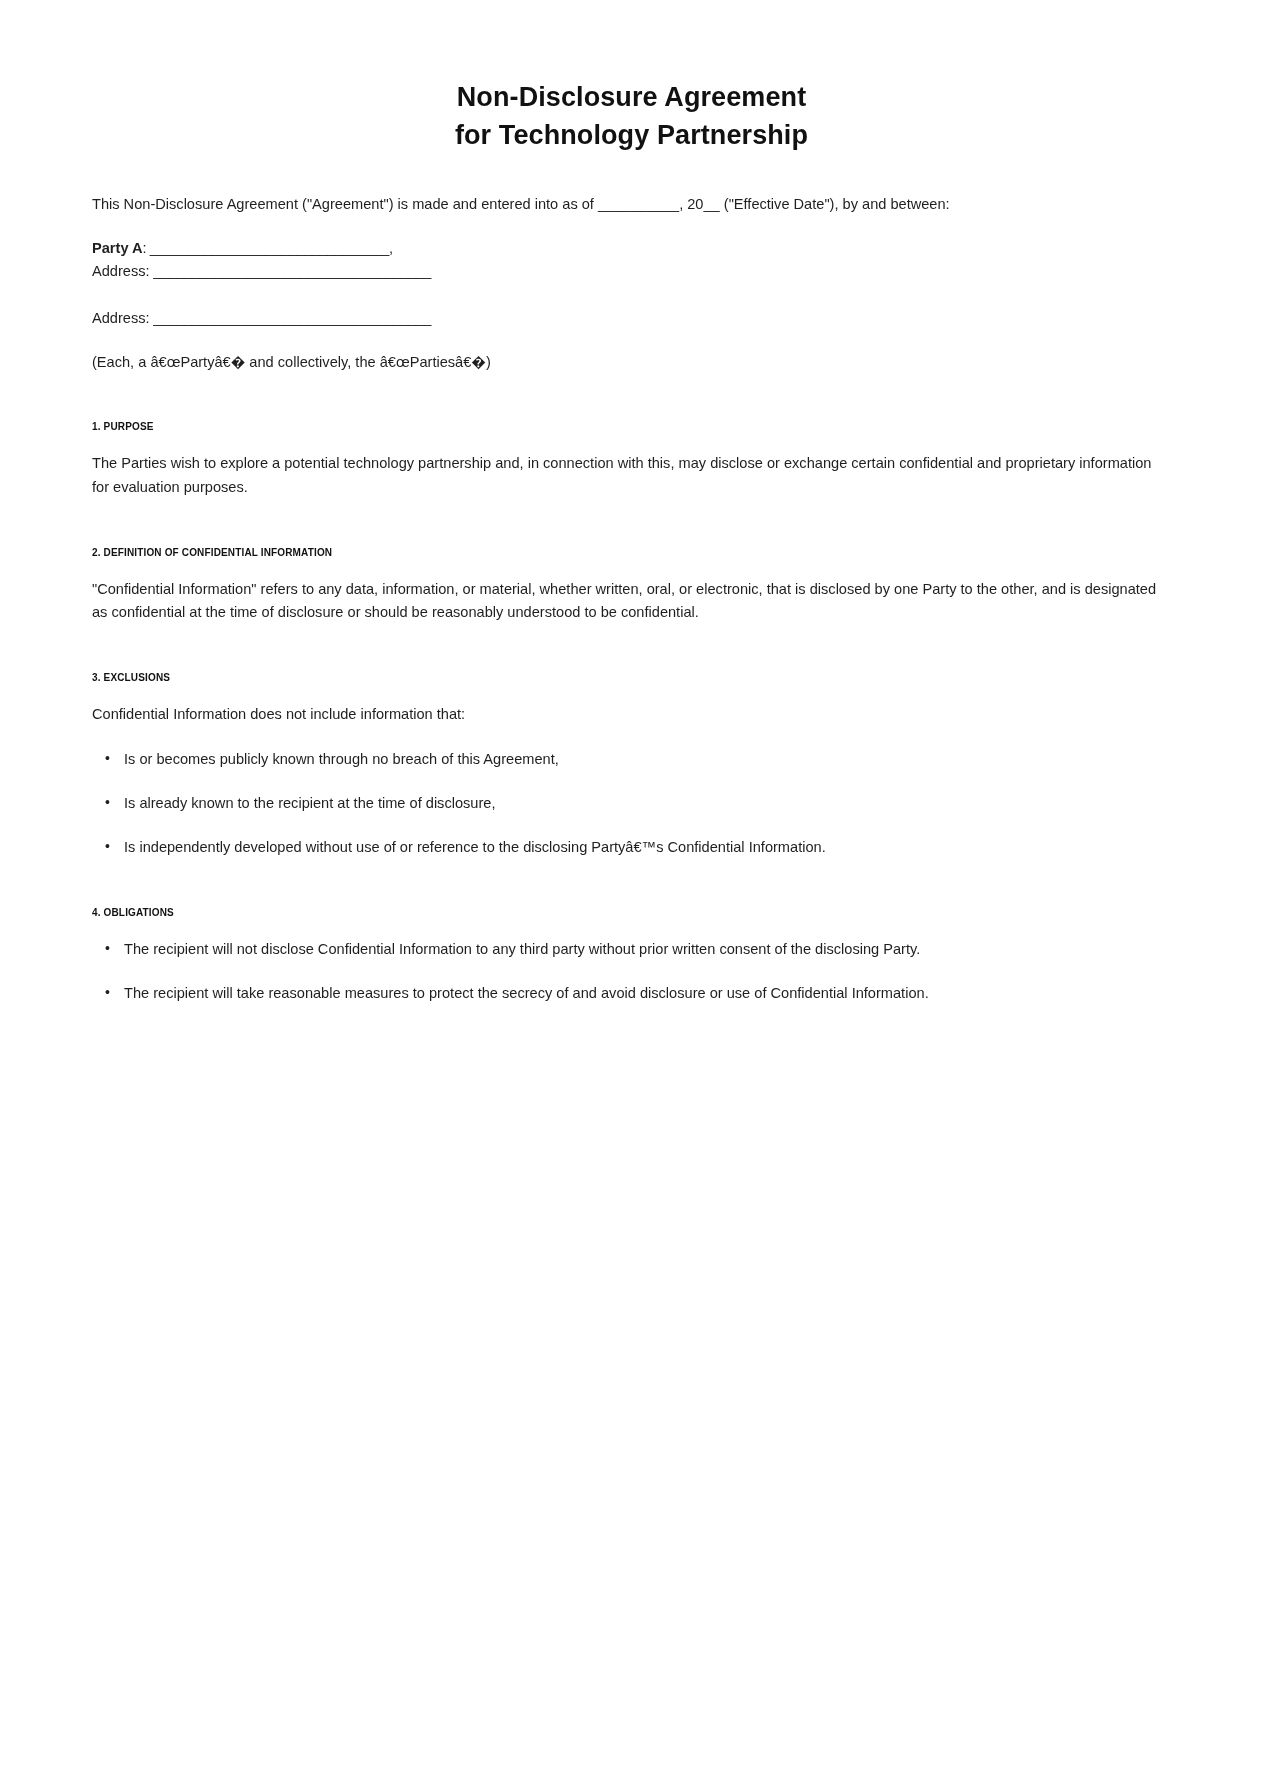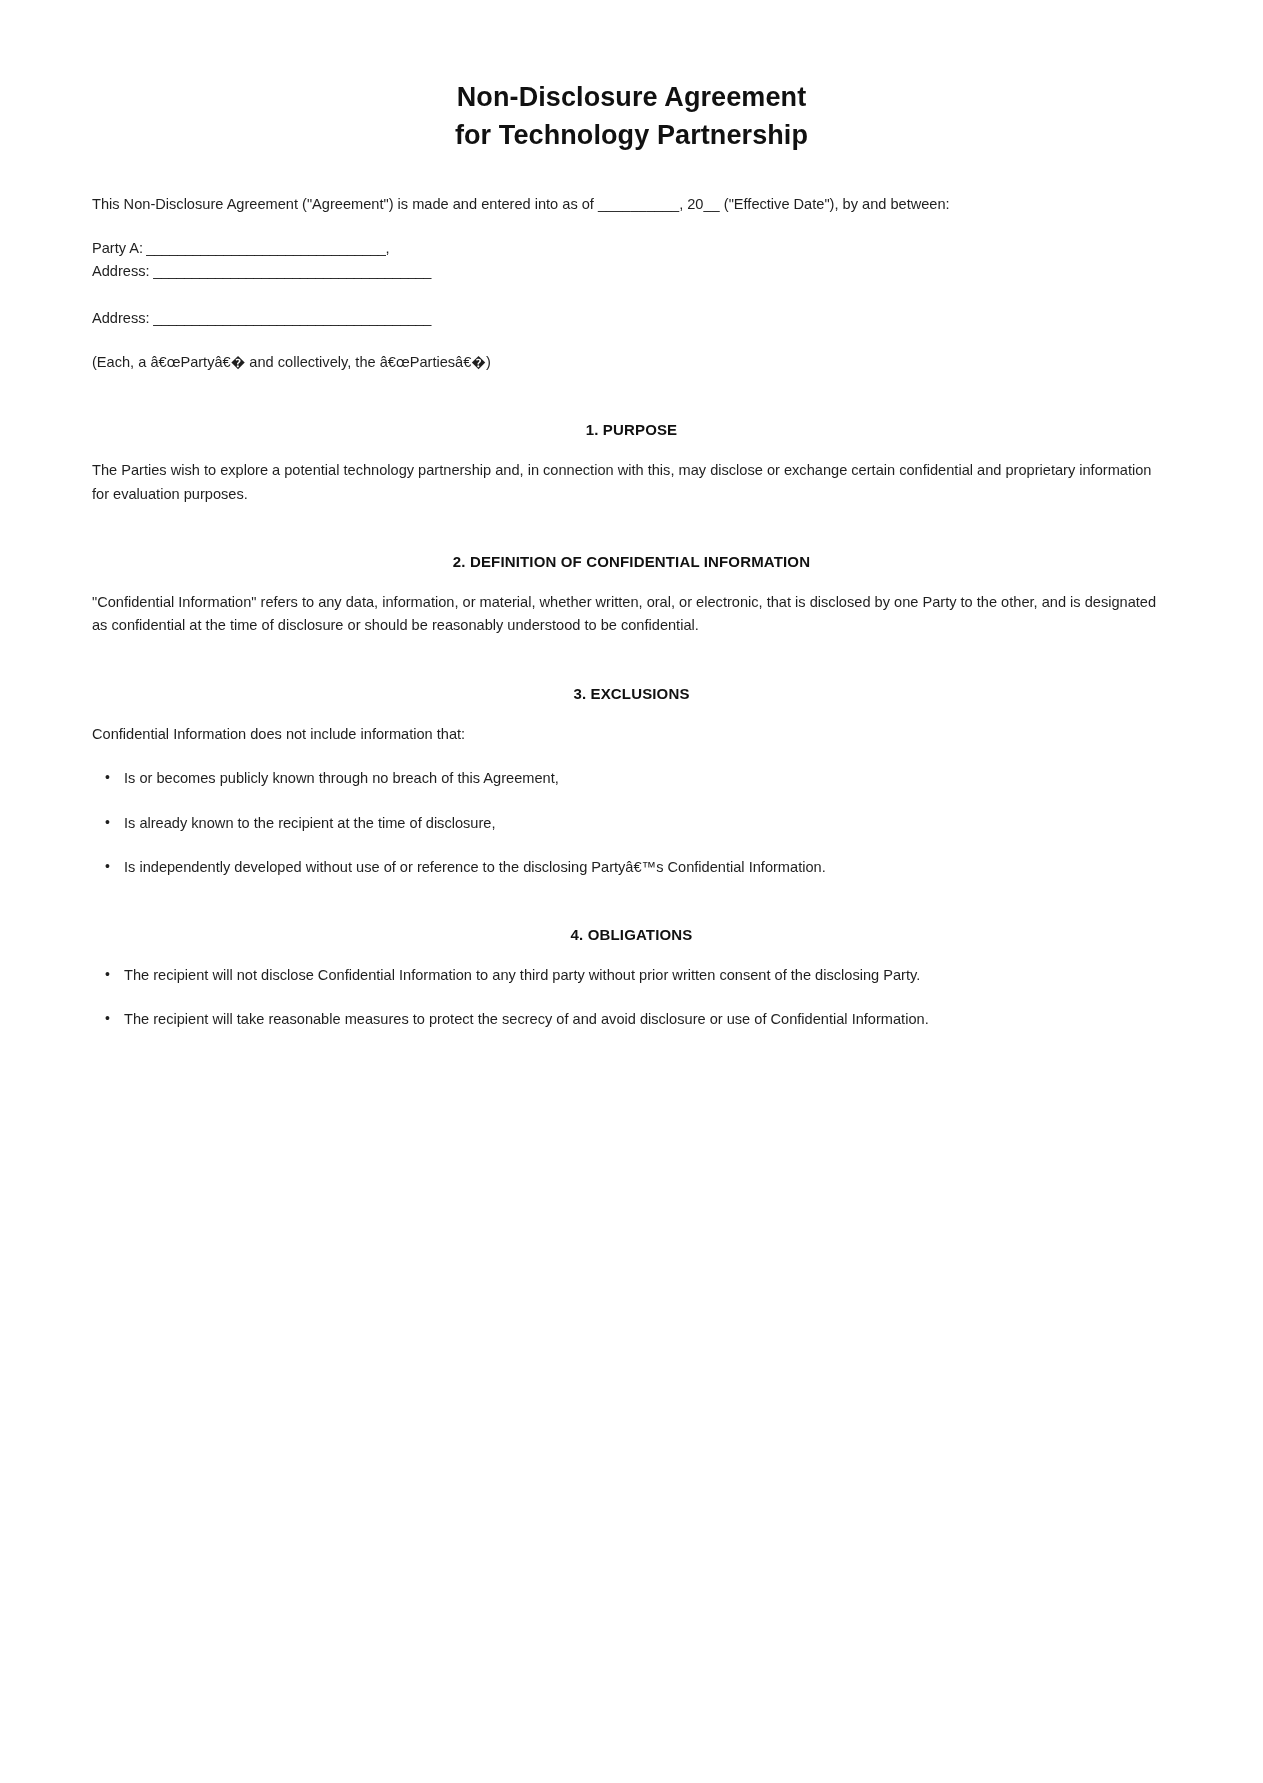--- a/index.html
+++ b/index.html
@@ -61,45 +61,44 @@
   .party-block {
     margin: 0 0 8px 0;
   }
   .party-line {
     font-size: 14.6px;
     line-height: 1.55;
     color: #1f1f1f;
     margin: 0;
   }
   .party-line .lbl {
-    font-weight: 400;
+    font-weight: 700;
     text-align: right;
   }
   .party-line .rule {
     letter-spacing: -0.4px;
   }
   .party-gap {
     height: 16px;
   }
 
   .parties-note {
     font-size: 14.6px;
     line-height: 1.6;
     color: #1f1f1f;
     margin: 22px 0 0 0;
   }
 
   h2.section-heading {
-    font-size: 15px;
+    font-size: 10px;
     font-weight: 700;
     color: #111111;
     letter-spacing: 0.15px;
     margin: 46px 0 19px 0;
     line-height: 1.3;
-    text-align: center;
   }
 
   ul.bullets {
     list-style: none;
     margin: 0 0 4px 0;
     padding: 0;
   }
   ul.bullets li {
     position: relative;
     font-size: 14.6px;

